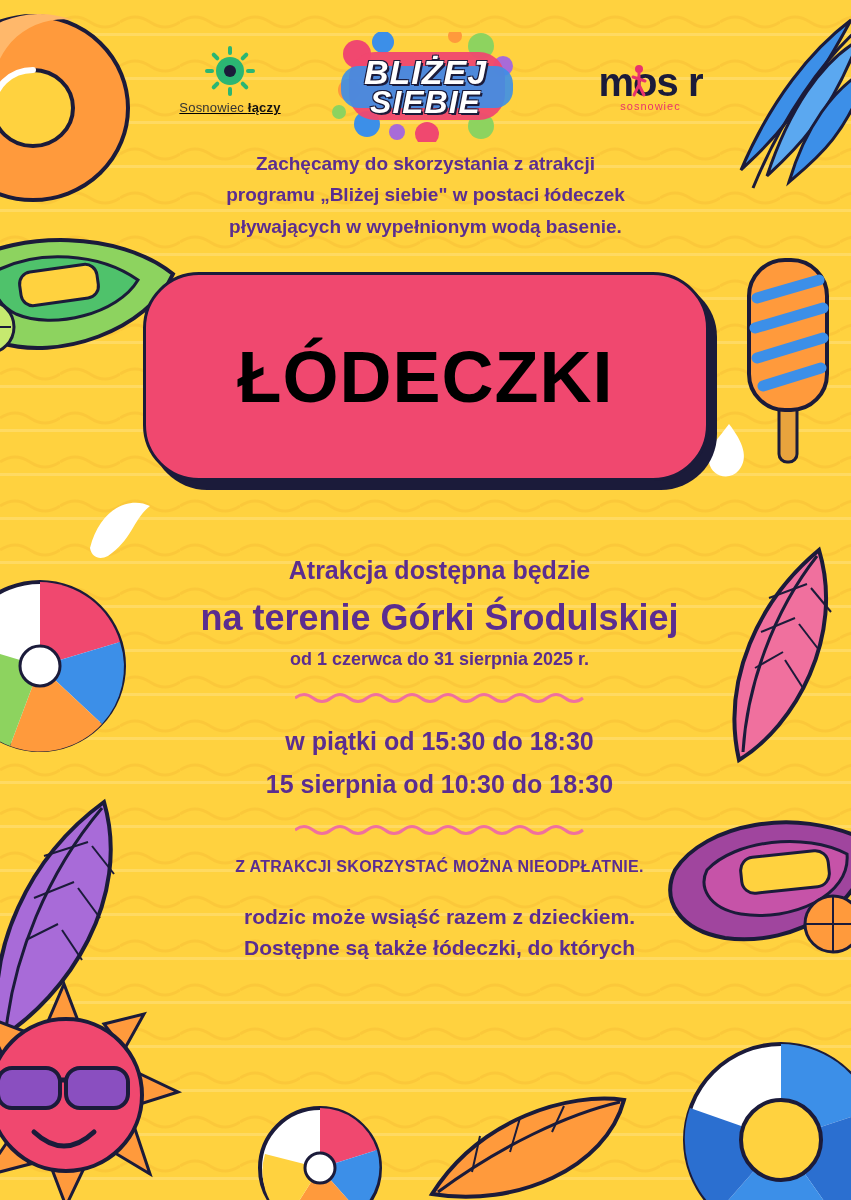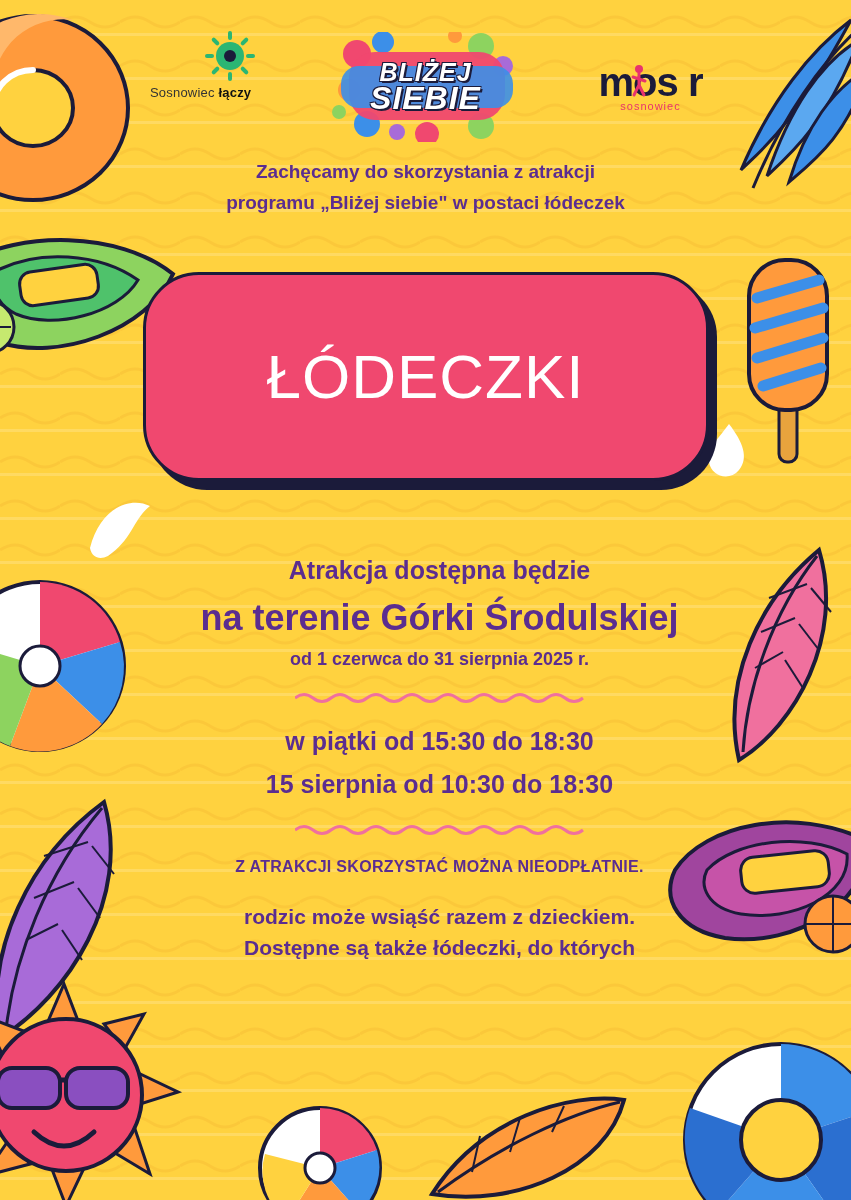--- a/index.html
+++ b/index.html
@@ -38,22 +38,24 @@
   .header {
     position: absolute;
     top: 24px;
     left: 0;
     width: 100%;
     height: 120px;
   }
   .logo-sosnowiec {
     position: absolute;
     left: 150px;
-    top: 9px;
+    top: 24px;
     width: 160px;
+    text-align: center;
+    text-decoration: underline;
   }
   .logo-sosnowiec .eye {
     width: 46px;
     height: 46px;
     margin: 0 auto 6px auto;
     position: relative;
   }
   .logo-sosnowiec .eye-core {
     position: absolute;
     left: 9px;
@@ -109,21 +111,21 @@
     flex-direction: column;
     align-items: center;
     justify-content: center;
     color: #fff;
     font-weight: bold;
     font-style: italic;
     line-height: 0.92;
     text-shadow: 2px 2px 0 #1b1b3a, -1px -1px 0 #1b1b3a, 1px -1px 0 #1b1b3a, -1px 1px 0 #1b1b3a;
     letter-spacing: 1px;
   }
-  .blizej-text .l1 { font-size: 25px; text-align: right; }
+  .blizej-text .l1 { font-size: 34px; text-align: right; }
   .blizej-text .l2 { font-size: 32px; }
 
   .logo-mosir {
     position: absolute;
     right: 118px;
     top: 38px;
     width: 165px;
     text-align: center;
   }
   .logo-mosir .mword {
@@ -145,21 +147,21 @@
   .logo-mosir .sub {
     font-size: 11px;
     color: #E8336D;
     letter-spacing: 1px;
     margin-top: -2px;
   }
 
   
   .intro {
     position: absolute;
-    top: 156px;
+    top: 148px;
     left: 0;
     width: 100%;
     text-align: center;
     color: #5B2D90;
     font-size: 19px;
     font-weight: bold;
     line-height: 1.65;
   }
   .title-badge {
     position: absolute;
@@ -170,23 +172,23 @@
     height: 203px;
     background: #F0486F;
     border: 3px solid #1b1b3a;
     border-radius: 56px;
     box-shadow: 8px 9px 0 #1b1b3a;
     display: flex;
     align-items: center;
     justify-content: center;
   }
   .title-badge .title-text {
-    color: #ffffff;
-    font-size: 62px;
-    font-weight: normal;
+    color: #000000;
+    font-size: 72px;
+    font-weight: bold;
     letter-spacing: 1px;
     line-height: 1;
   }
 
   .info {
     position: absolute;
     top: 552px;
     left: 14px;
     width: 100%;
     text-align: center;
@@ -436,20 +438,21 @@
         <circle cx="8" cy="5" r="4" fill="#E8336D"></circle>
         <path d="M8 9 l0 12 l-5 10 M8 21 l5 10 M2 13 l12 4" stroke="#E8336D" stroke-width="3" fill="none" stroke-linecap="round"></path>
       </svg>
       <div class="sub">sosnowiec</div>
     </div>
   </div>
 
   <div class="intro">
     <div>Zachęcamy do skorzystania z atrakcji</div>
     <div>programu „Bliżej siebie" w postaci łódeczek</div>
+    <div>pływających w wypełnionym wodą basenie.</div>
   </div>
 
   <div class="title-badge">
     <div class="title-text">ŁÓDECZKI</div>
   </div>
 
   <div class="info">
     <div class="line1">Atrakcja dostępna będzie</div>
     <div class="line2">na terenie Górki Środulskiej</div>
     <div class="line3">od 1 czerwca do 31 sierpnia 2025 r.</div>

